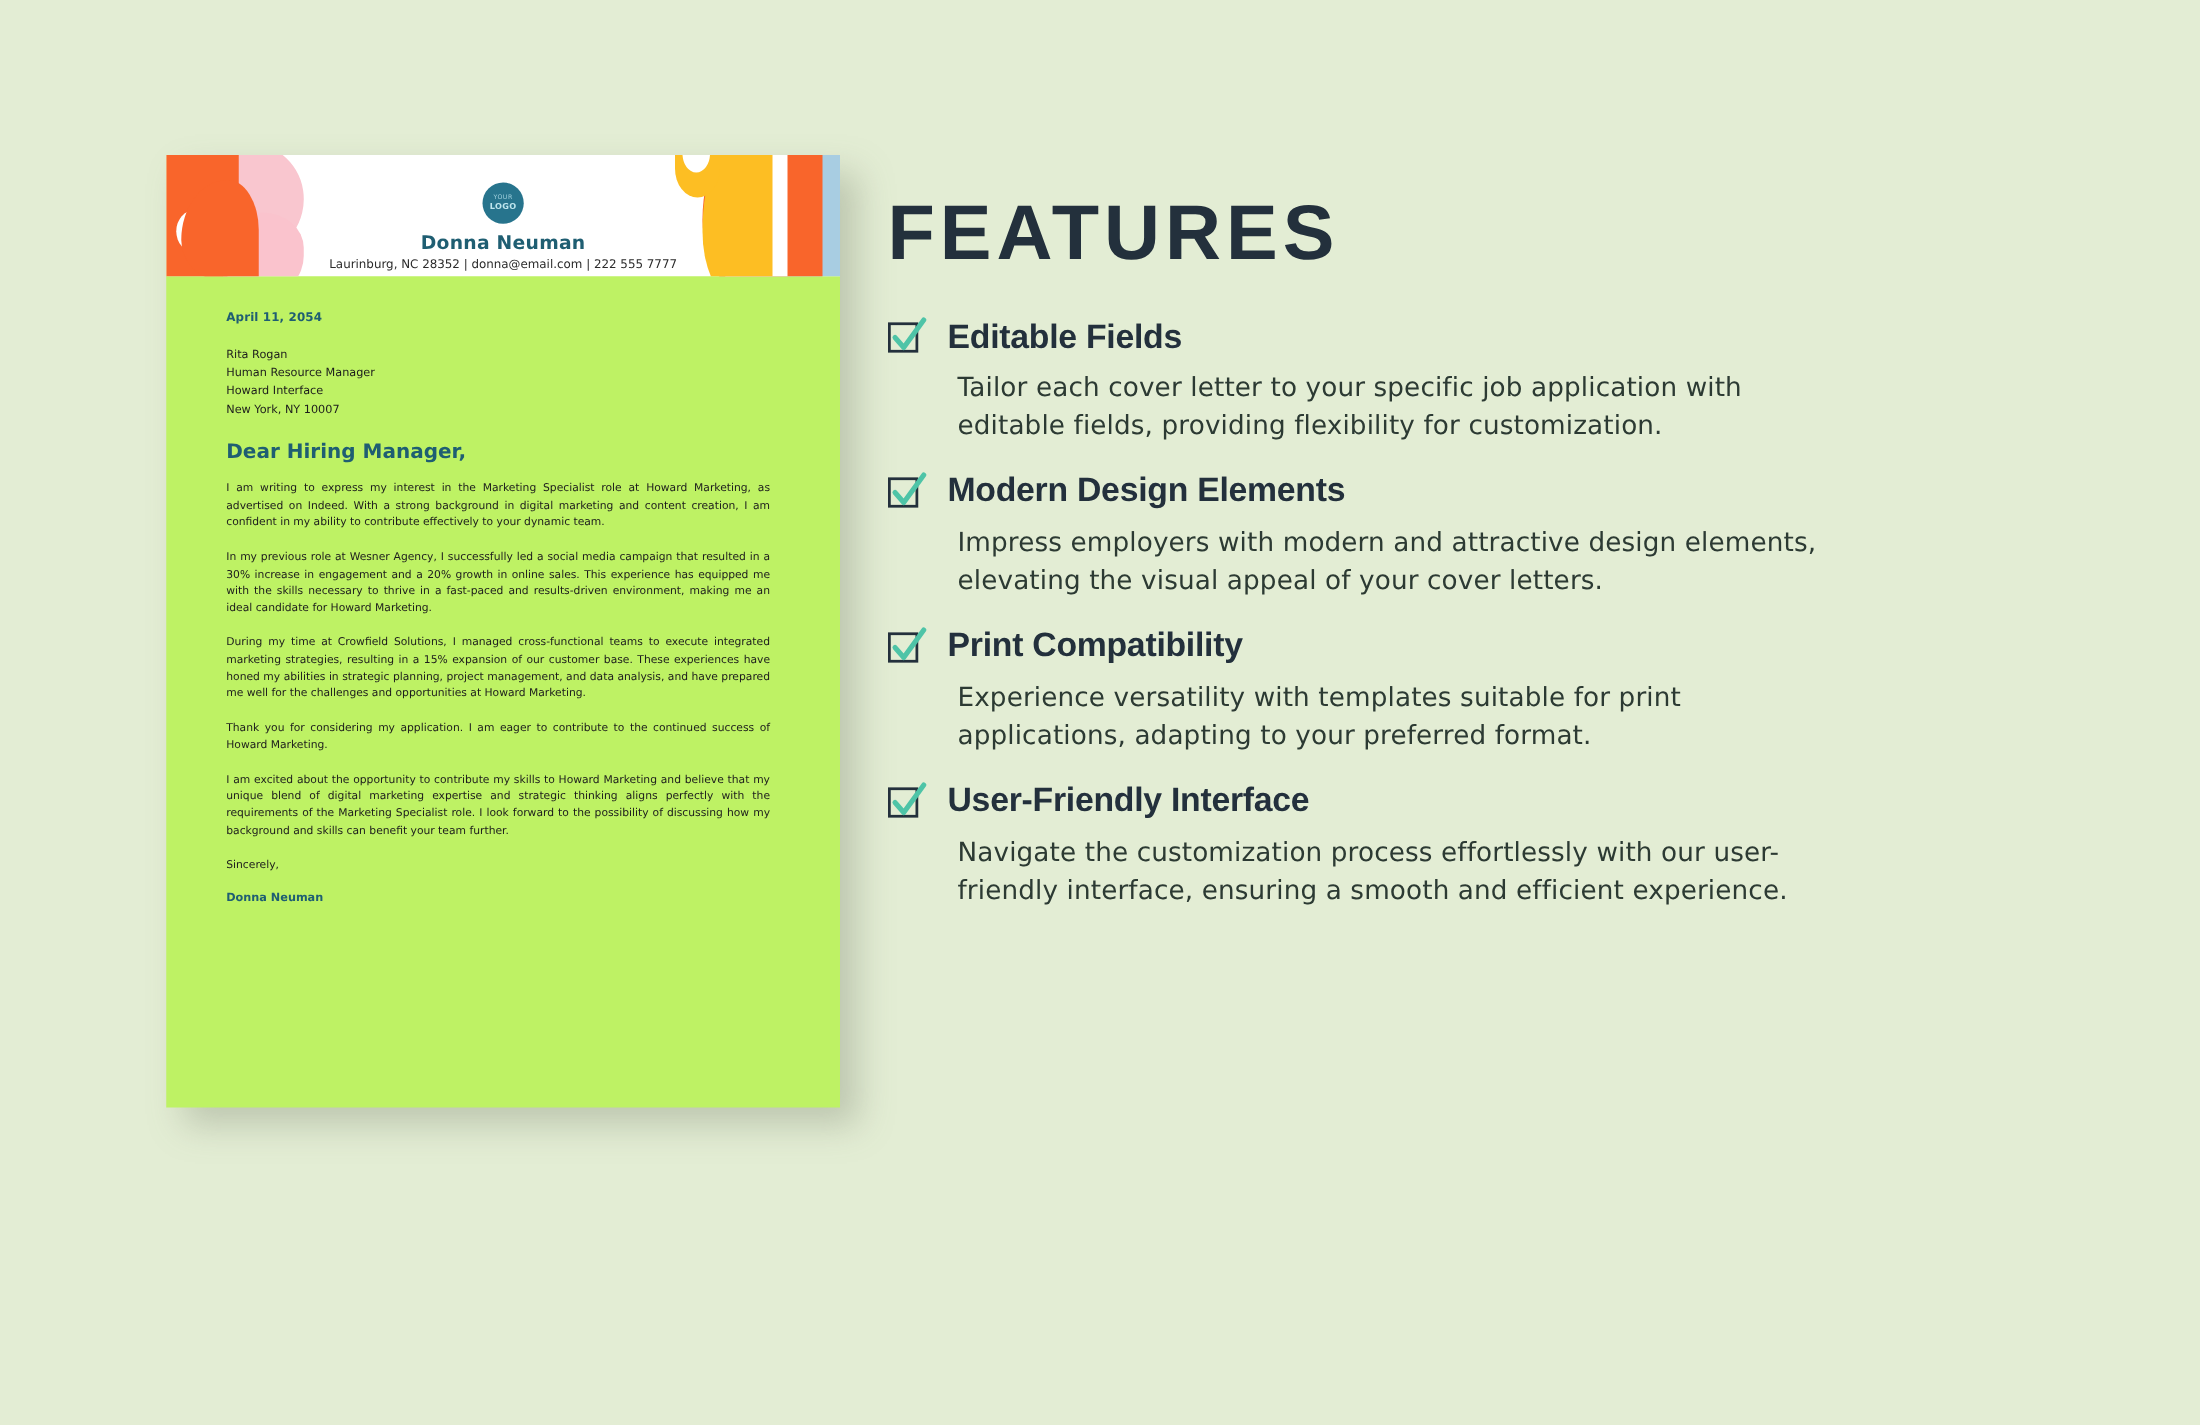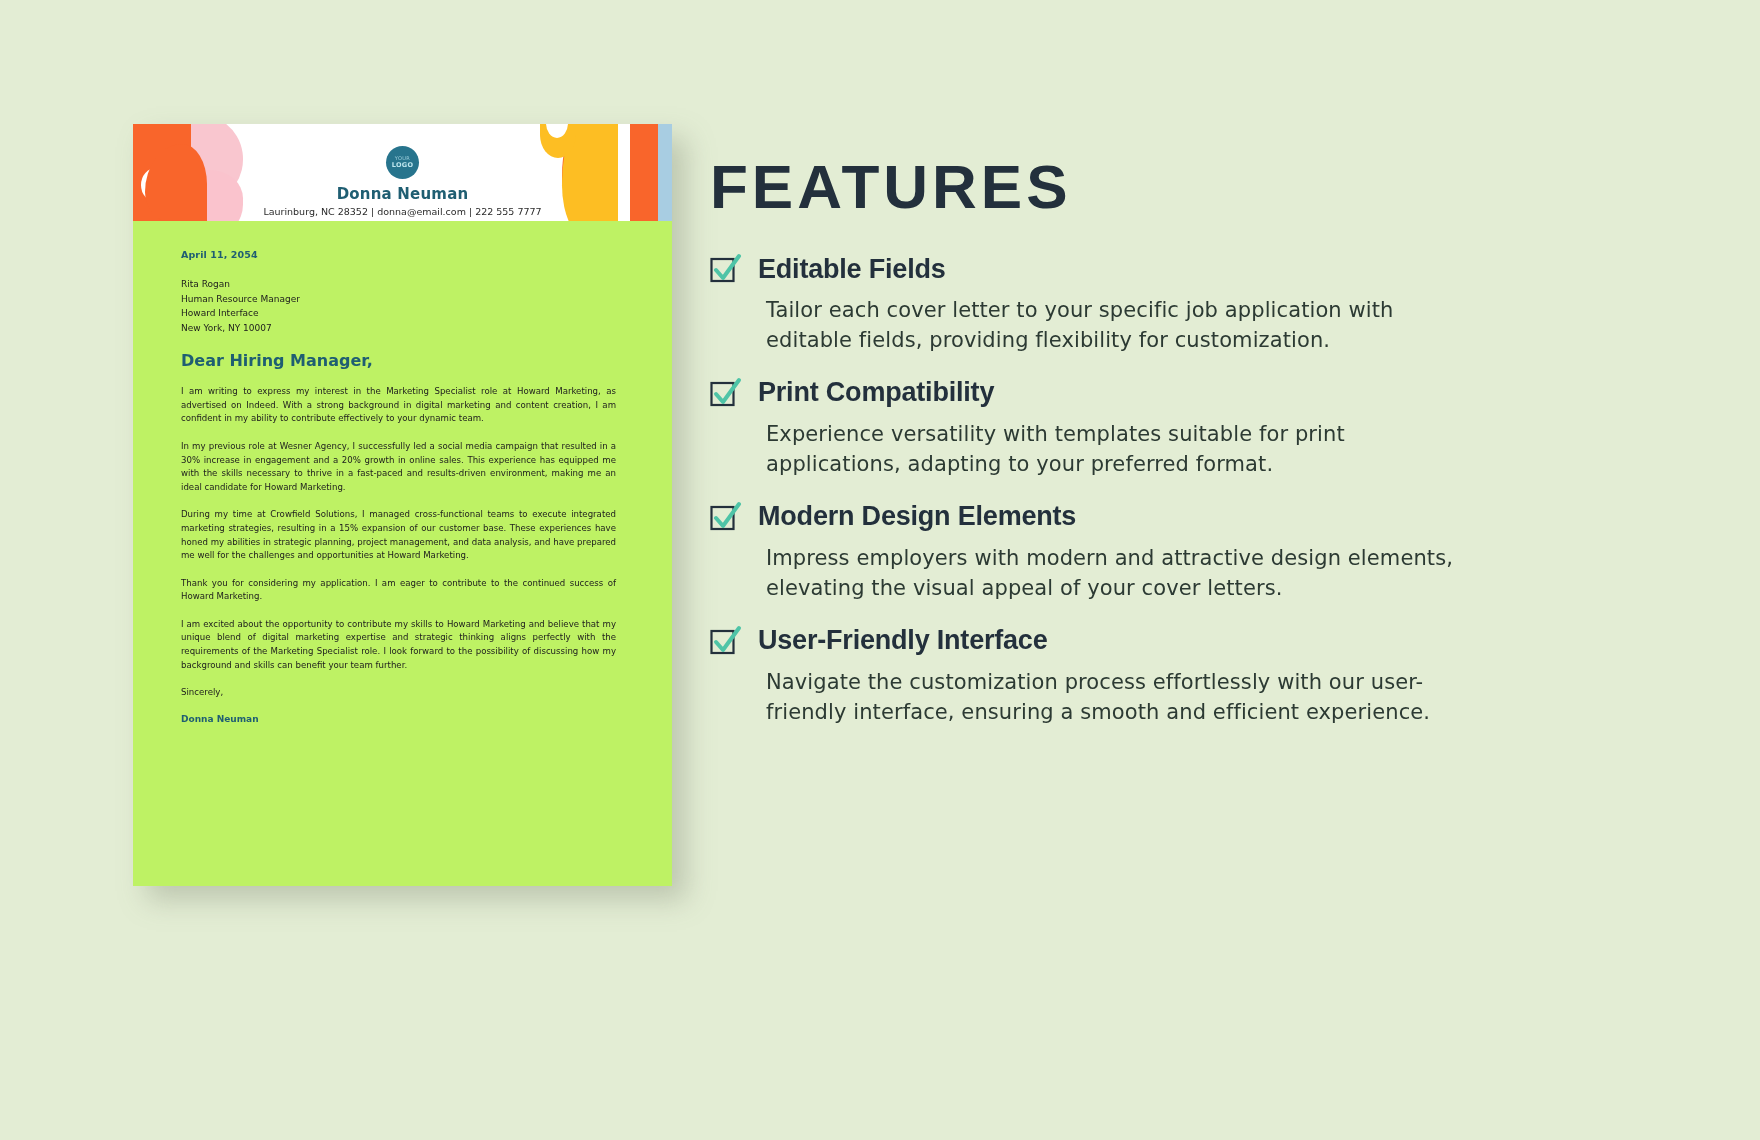--- a/index.html
+++ b/index.html
@@ -219,43 +219,43 @@
   </div>
 
   <div class="feature-item">
     <div class="feature-head">
       <span class="check-icon">
         <svg width="34" height="34" viewBox="0 0 34 34">
           <rect x="3.5" y="7" width="22" height="22" fill="none" stroke="#23303c" stroke-width="2.2"></rect>
           <path d="M8 18 L15 26 L31 4" fill="none" stroke="#4ec4a7" stroke-width="4" stroke-linecap="round" stroke-linejoin="round"></path>
         </svg>
       </span>
+      <span class="feature-title">Modern Design Elements</span>
+    </div>
+    <div class="feature-desc">Impress employers with modern and attractive design elements, elevating the visual appeal of your cover letters.</div>
+  </div>
+
+  <div class="feature-item">
+    <div class="feature-head">
+      <span class="check-icon">
+        <svg width="34" height="34" viewBox="0 0 34 34">
+          <rect x="3.5" y="7" width="22" height="22" fill="none" stroke="#23303c" stroke-width="2.2"></rect>
+          <path d="M8 18 L15 26 L31 4" fill="none" stroke="#4ec4a7" stroke-width="4" stroke-linecap="round" stroke-linejoin="round"></path>
+        </svg>
+      </span>
       <span class="feature-title">Print Compatibility</span>
     </div>
     <div class="feature-desc">Experience versatility with templates suitable for print applications, adapting to your preferred format.</div>
   </div>
 
   <div class="feature-item">
     <div class="feature-head">
       <span class="check-icon">
         <svg width="34" height="34" viewBox="0 0 34 34">
           <rect x="3.5" y="7" width="22" height="22" fill="none" stroke="#23303c" stroke-width="2.2"></rect>
           <path d="M8 18 L15 26 L31 4" fill="none" stroke="#4ec4a7" stroke-width="4" stroke-linecap="round" stroke-linejoin="round"></path>
         </svg>
       </span>
-      <span class="feature-title">Modern Design Elements</span>
-    </div>
-    <div class="feature-desc">Impress employers with modern and attractive design elements, elevating the visual appeal of your cover letters.</div>
-  </div>
-
-  <div class="feature-item">
-    <div class="feature-head">
-      <span class="check-icon">
-        <svg width="34" height="34" viewBox="0 0 34 34">
-          <rect x="3.5" y="7" width="22" height="22" fill="none" stroke="#23303c" stroke-width="2.2"></rect>
-          <path d="M8 18 L15 26 L31 4" fill="none" stroke="#4ec4a7" stroke-width="4" stroke-linecap="round" stroke-linejoin="round"></path>
-        </svg>
-      </span>
       <span class="feature-title">User-Friendly Interface</span>
     </div>
     <div class="feature-desc">Navigate the customization process effortlessly with our user-friendly interface, ensuring a smooth and efficient experience.</div>
   </div>
 </div>
 
 </body></html>

